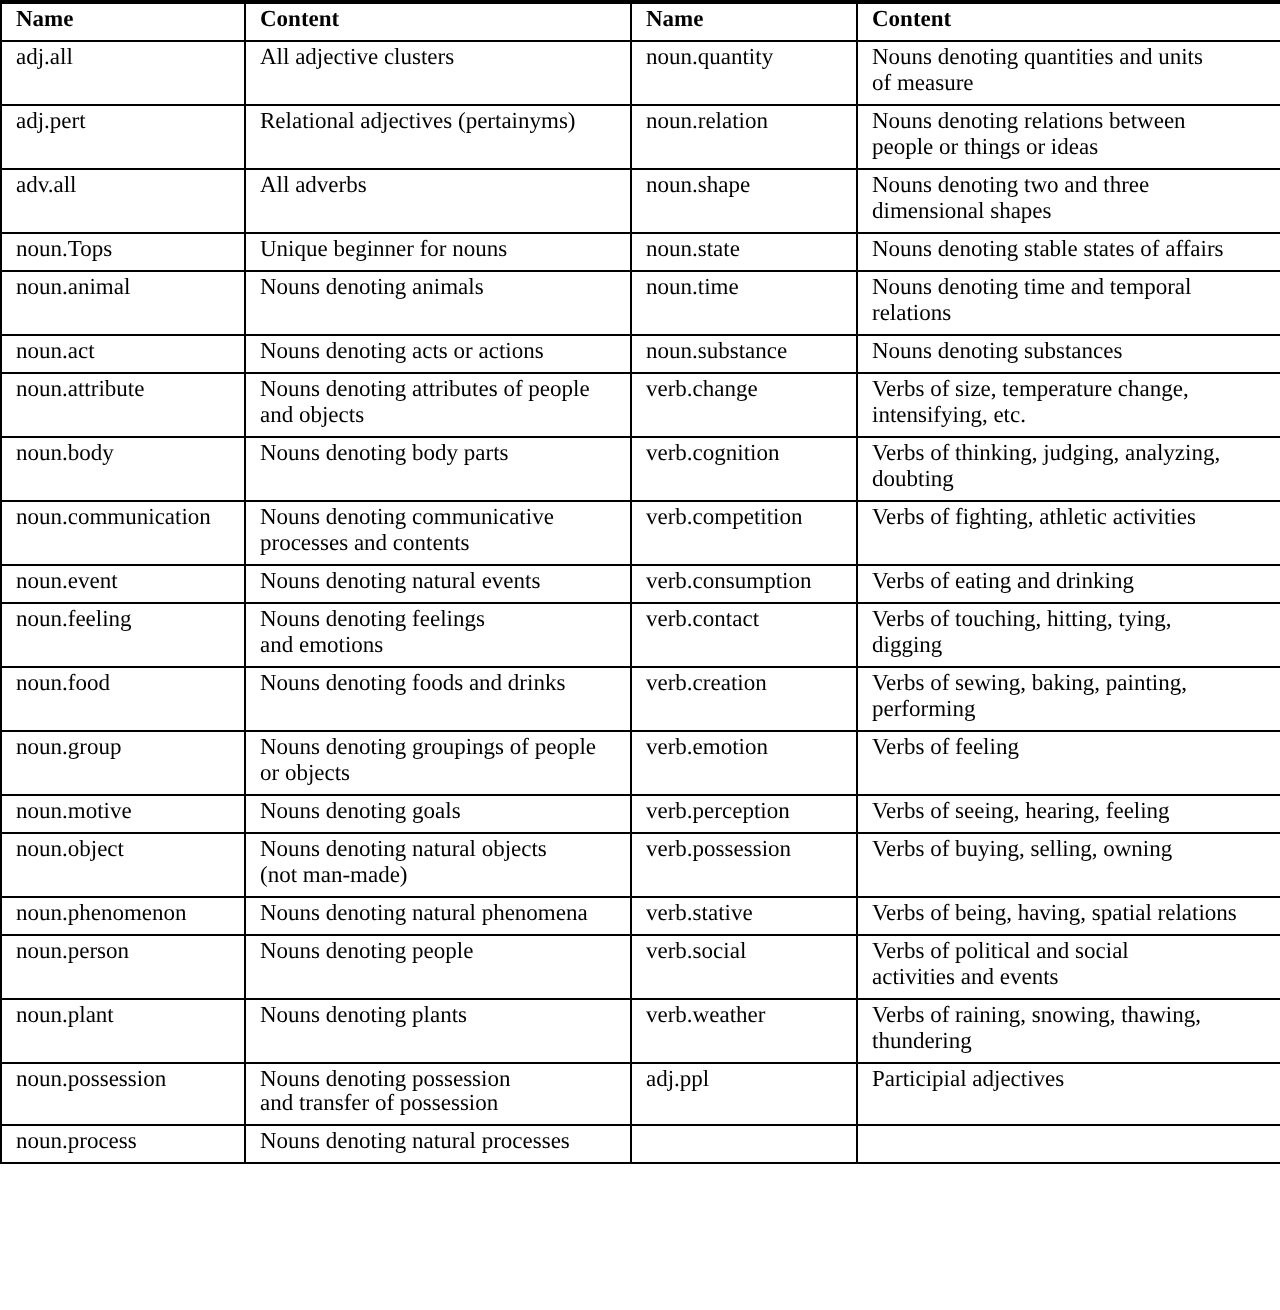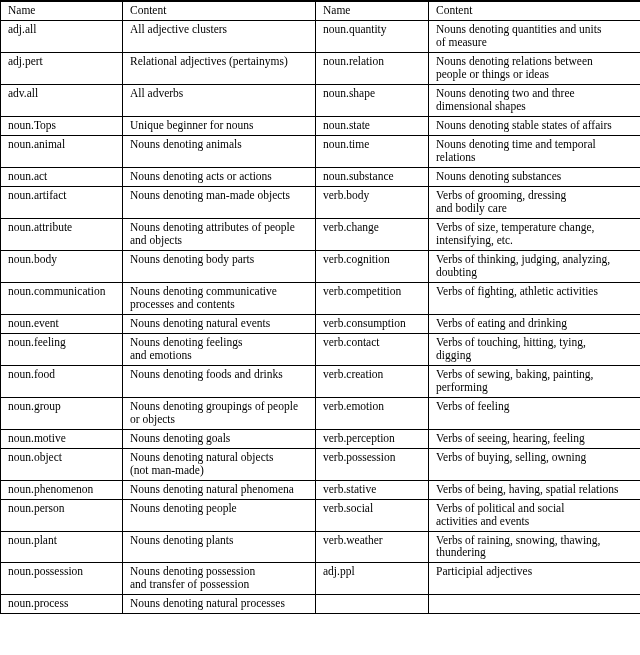--- a/index.html
+++ b/index.html
@@ -27,21 +27,21 @@
   table.supersense td {
     border: 1px solid #000000;
     padding: 2px 6px 3px 7px;
     vertical-align: top;
     text-align: left;
     white-space: pre-line;
     overflow: hidden;
   }
   table.supersense thead th {
     border-top: 2px solid #000000;
-    font-weight: normal;
+    font-weight: bold;
     white-space: nowrap;
   }
   col.c-name-left    { width: 122px; }
   col.c-content-left { width: 193px; }
   col.c-name-right   { width: 113px; }
   col.c-content-right{ width: 212px; }
 </style>
 </head>
 <body>
 
@@ -101,27 +101,20 @@
 relations</td>
   </tr>
 
   <tr>
     <td>noun.act</td>
     <td>Nouns denoting acts or actions</td>
     <td>noun.substance</td>
     <td>Nouns denoting substances</td>
   </tr>
 
-  <tr>
-    <td>noun.artifact</td>
-    <td>Nouns denoting man-made objects</td>
-    <td>verb.body</td>
-    <td>Verbs of grooming, dressing
-and bodily care</td>
-  </tr>
 
   <tr>
     <td>noun.attribute</td>
     <td>Nouns denoting attributes of people
 and objects</td>
     <td>verb.change</td>
     <td>Verbs of size, temperature change,
 intensifying, etc.</td>
   </tr>
 

